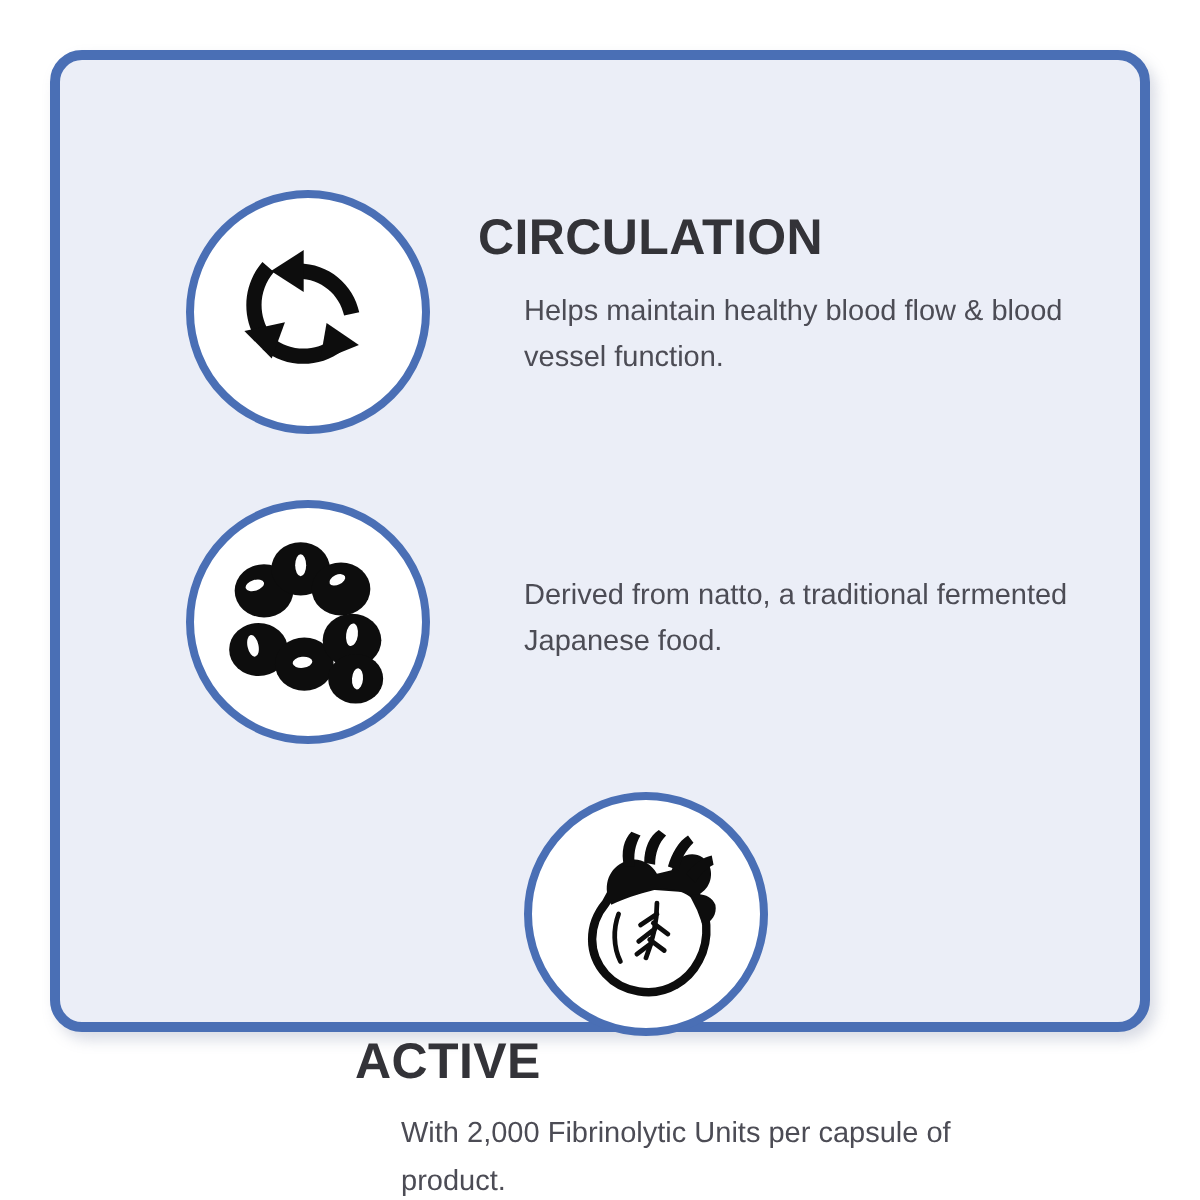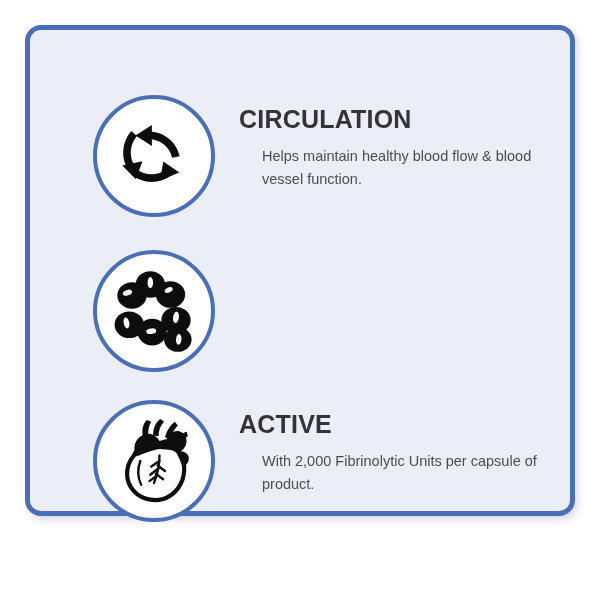--- a/index.html
+++ b/index.html
@@ -46,21 +46,21 @@
   .feature-row {
     position: absolute;
     left: 63px;
     width: 460px;
     height: 130px;
     display: flex;
     align-items: center;
   }
   .feature-row.row-0 { top: 61px; }
   .feature-row.row-1 { top: 216px; }
-  .feature-row.row-2 { top: 366px; }
+  .feature-row.row-2 { top: 366px; flex-direction: column; }
 
   
   .icon-circle {
     flex: 0 0 auto;
     width: 122px;
     height: 122px;
     box-sizing: border-box;
     border: 4px solid #4a6fb5;
     border-radius: 50%;
     background: #ffffff;
@@ -164,20 +164,21 @@
                 <ellipse cx="66" cy="25" rx="4.6" ry="2.7" transform="rotate(-25 66 25)"></ellipse>
                 <ellipse cx="20" cy="61" rx="3.0" ry="6.0" transform="rotate(-12 20 61)"></ellipse>
                 <ellipse cx="47" cy="70" rx="5.4" ry="3.0" transform="rotate(-6 47 70)"></ellipse>
                 <ellipse cx="74" cy="55" rx="3.2" ry="6.2" transform="rotate(8 74 55)"></ellipse>
                 <ellipse cx="77" cy="79" rx="3.0" ry="5.8" transform="rotate(4 77 79)"></ellipse>
               </g>
             </svg>
           </span>
         </div>
         <div class="feature-text">
+          <p class="feature-desc">Derived from natto, a traditional fermented Japanese food.</p>
         </div>
       </div>
 
       <div class="feature-row row-2">
         <div class="icon-circle">
           <span>
             <svg width="84" height="92" viewBox="0 0 92 100" aria-hidden="true">
 
               <path d="M24 44
                        C14 56 14 72 24 83

